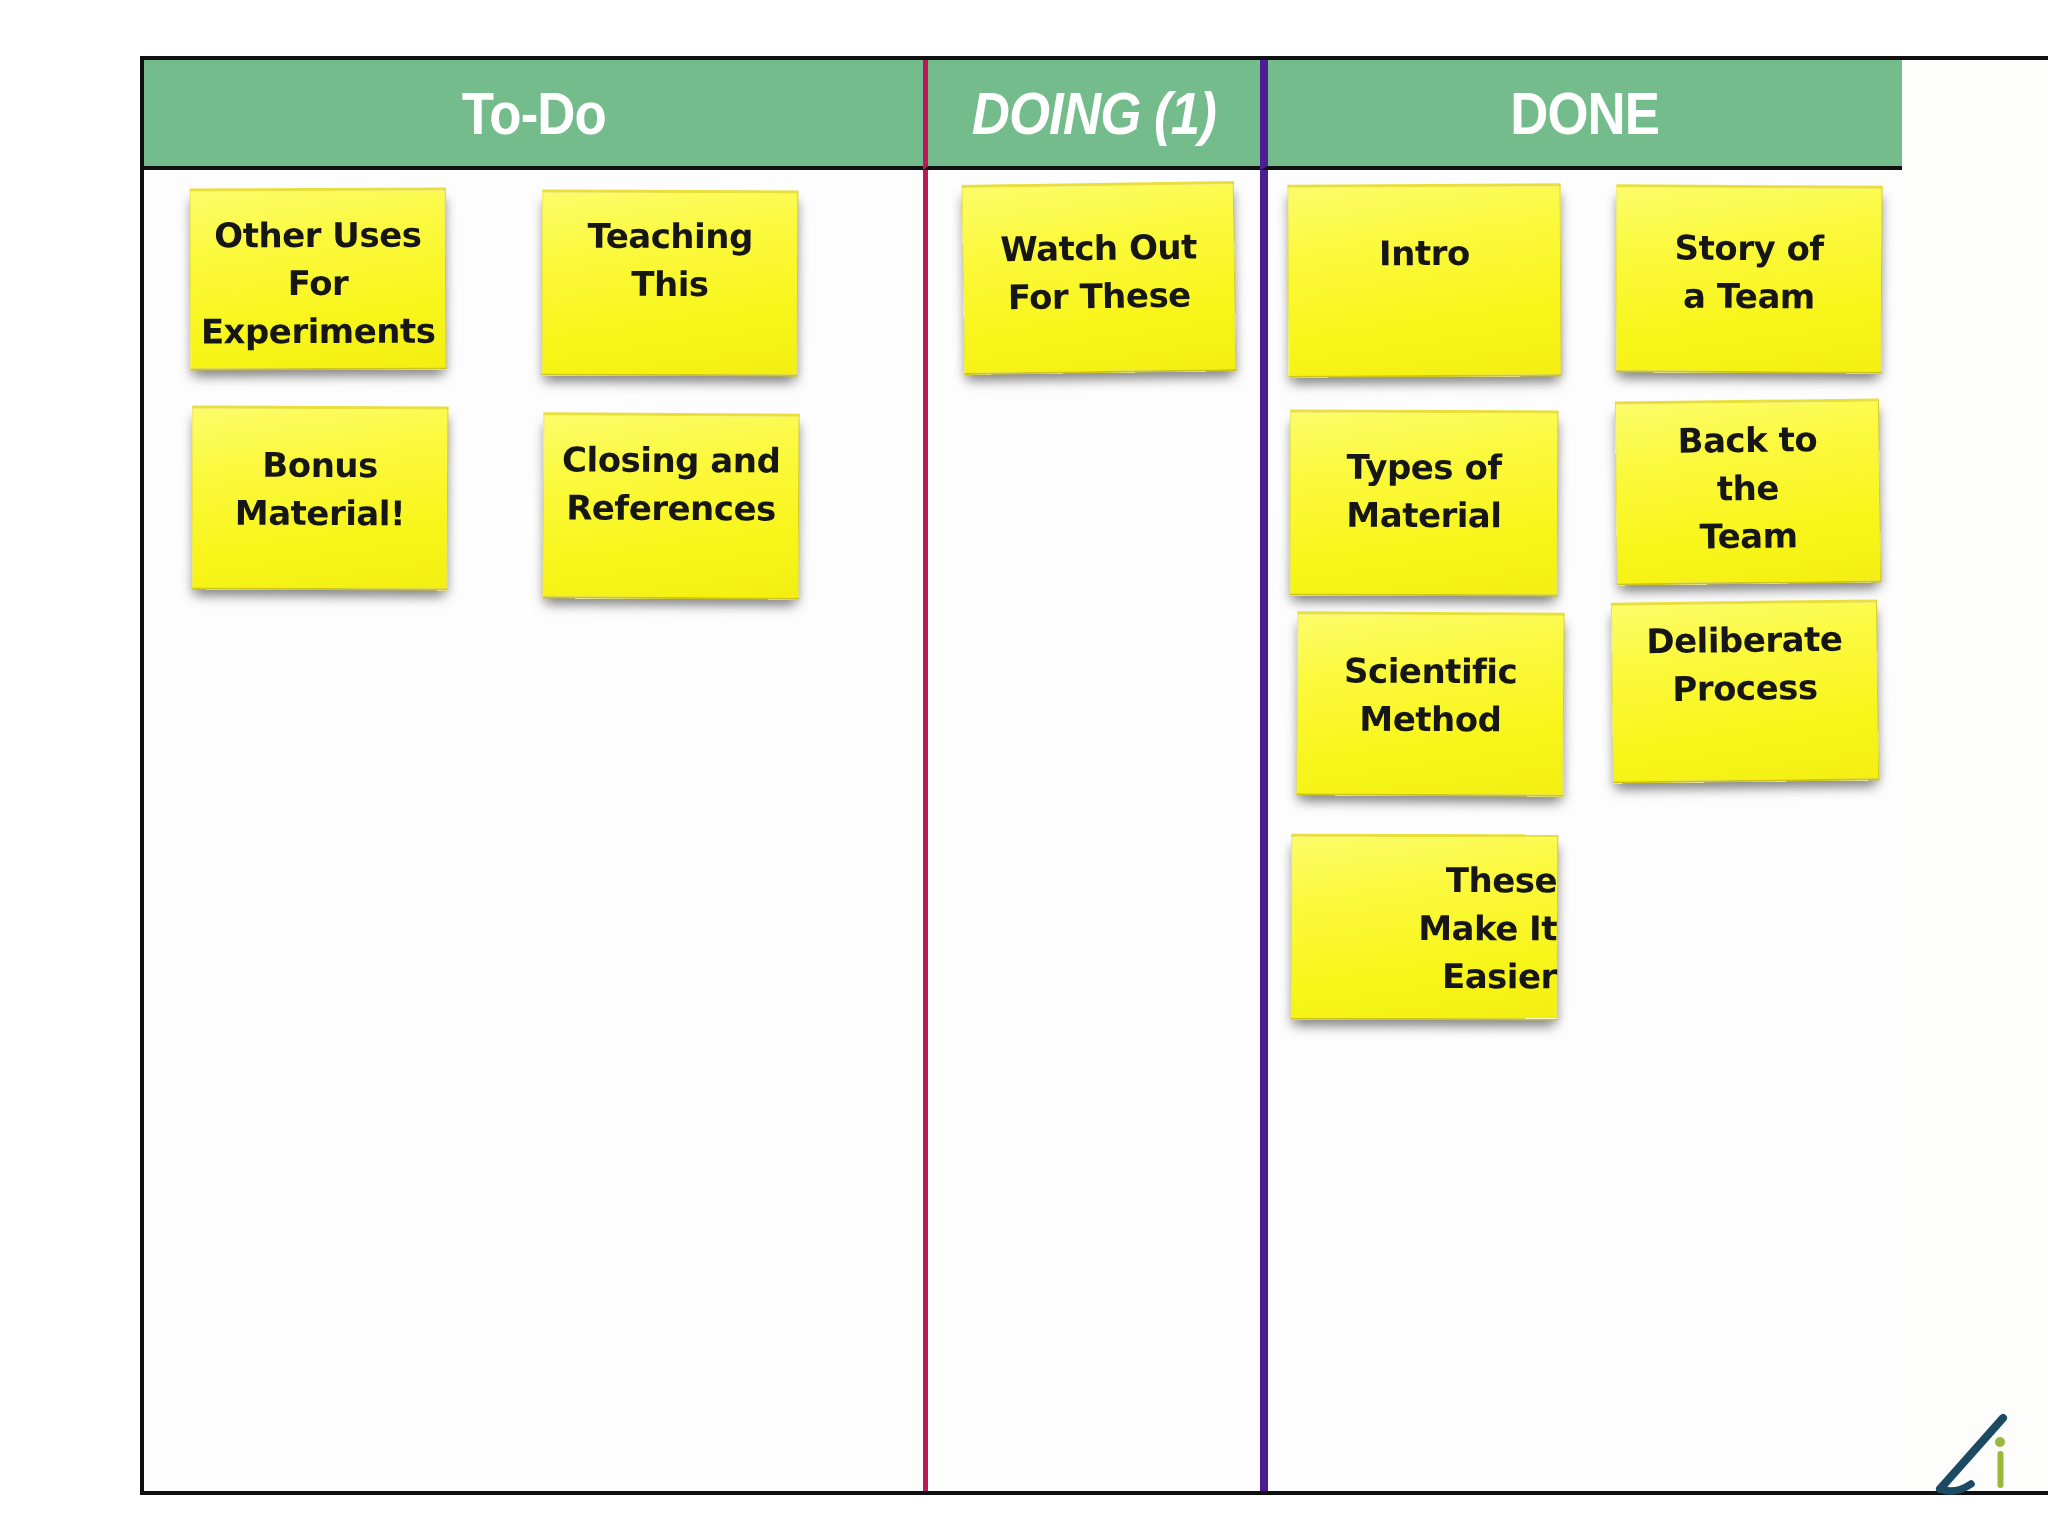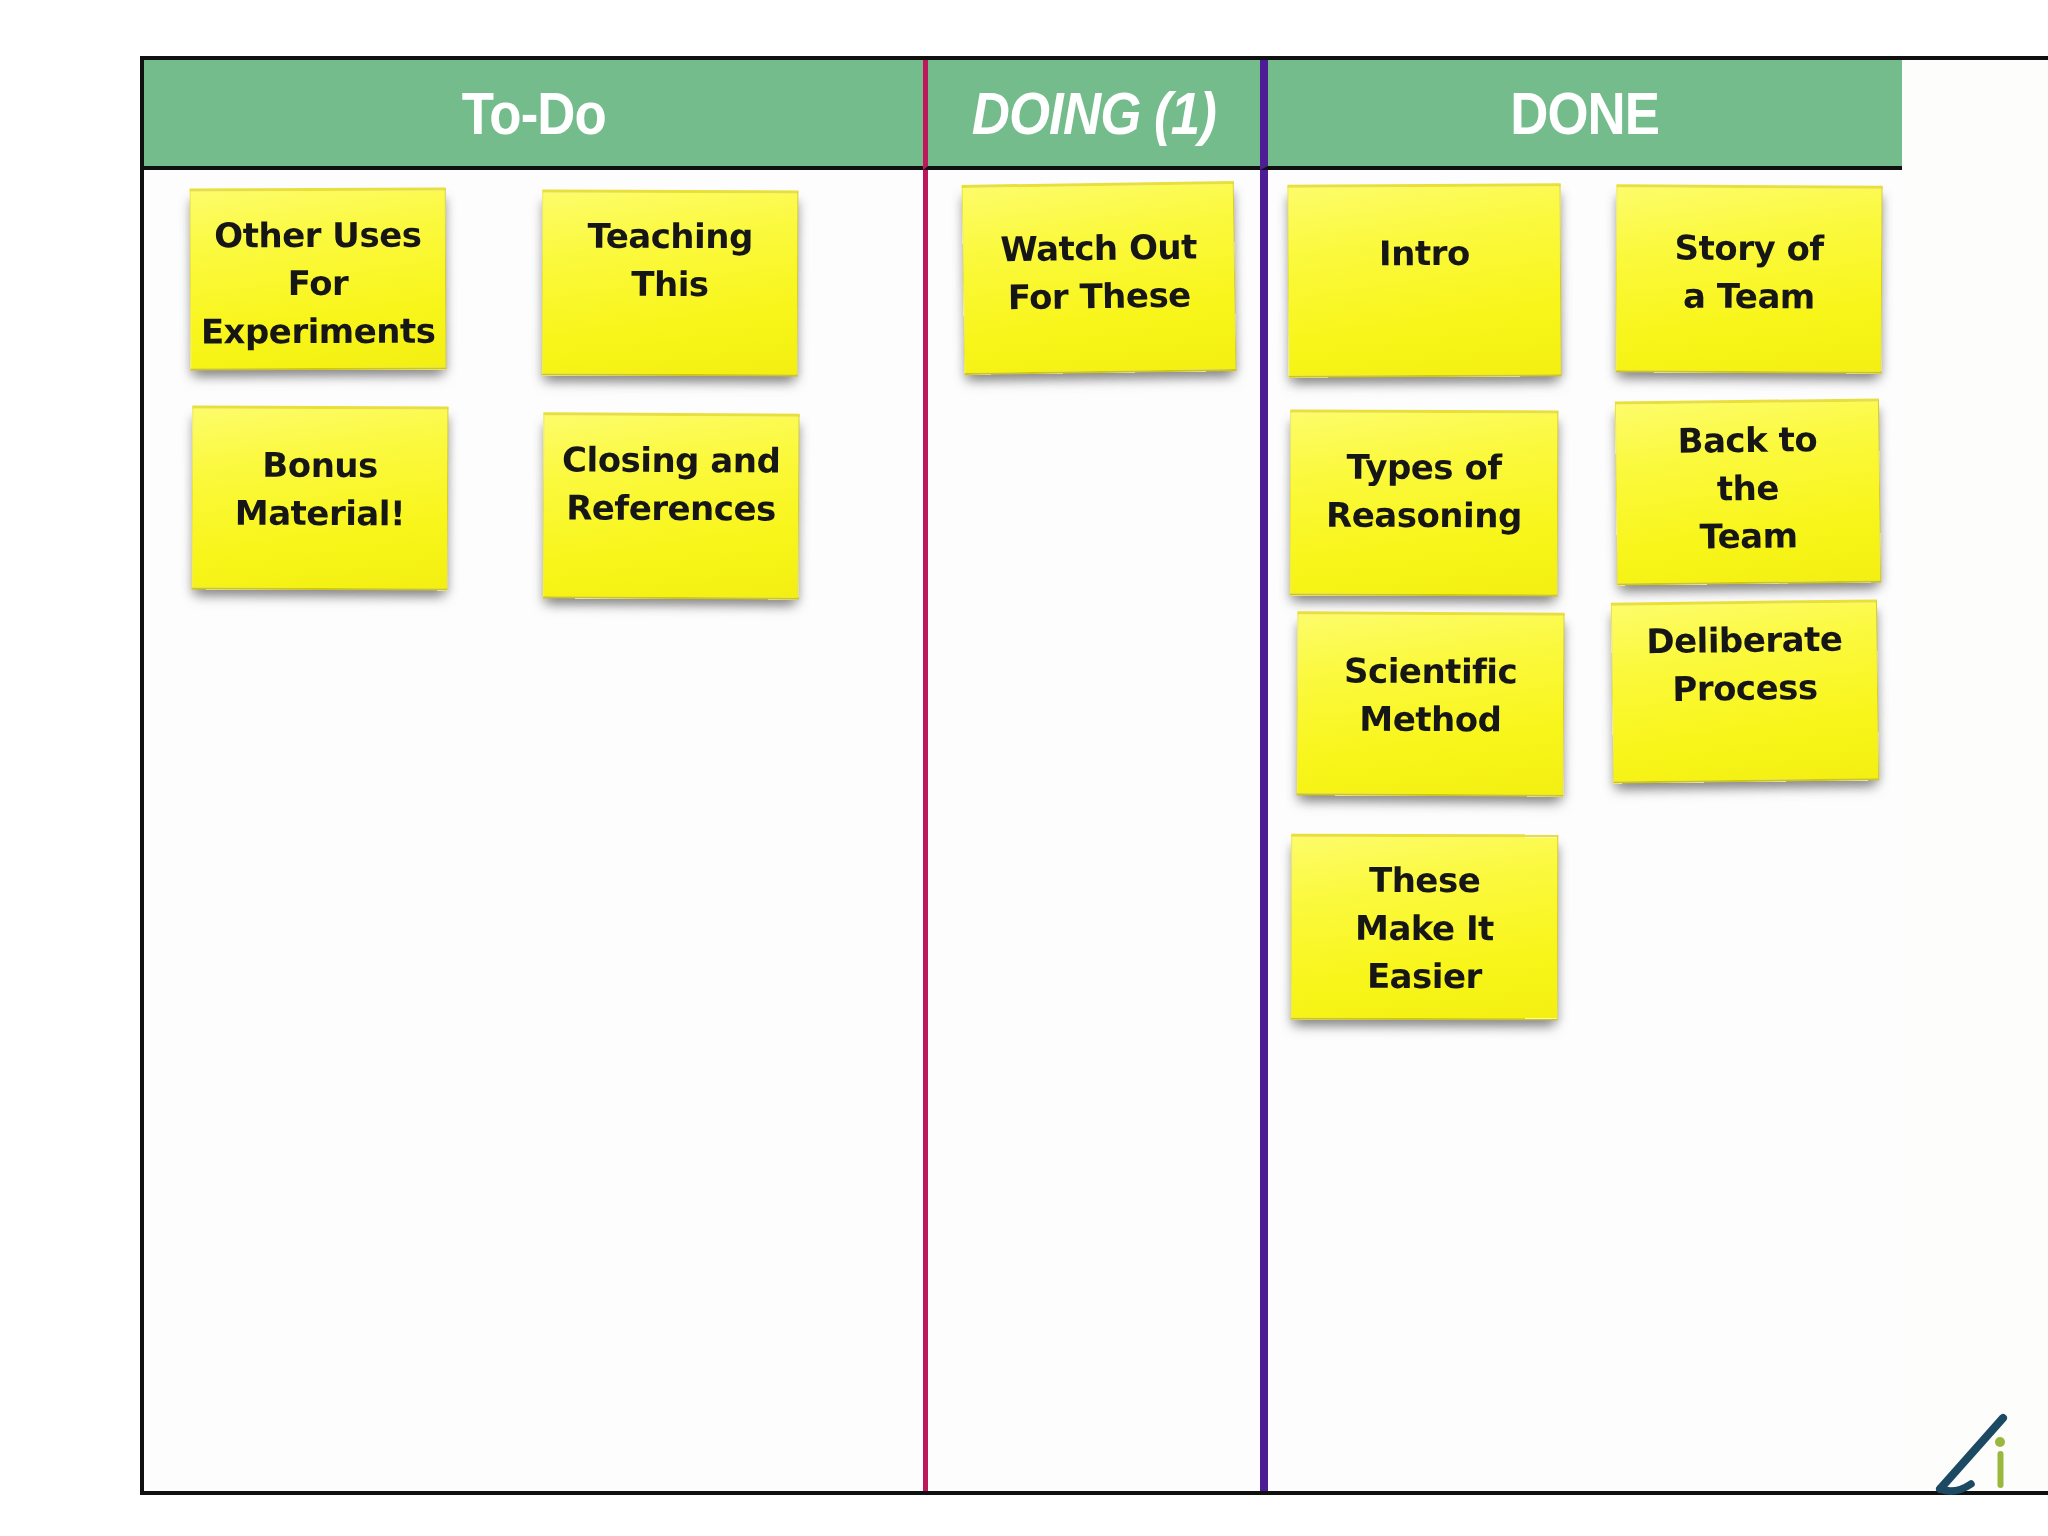--- a/index.html
+++ b/index.html
@@ -43,21 +43,21 @@
   .n-teaching   {left:542px; top:190px; width:256px;height:186px;padding-top:19px;transform:rotate(0.2deg);}
   .n-bonus      {left:192px; top:406px; width:256px;height:184px;padding-top:32px;transform:rotate(0.25deg);}
   .n-closing    {left:543px; top:413px; width:256px;height:186px;padding-top:20px;transform:rotate(0.3deg);}
   .n-watch      {left:963px; top:183px; width:272px;height:190px;padding-top:38px;transform:rotate(-0.8deg);}
   .n-intro      {left:1288px;top:184px; width:273px;height:193px;padding-top:42px;transform:rotate(-0.3deg);}
   .n-story      {left:1616px;top:185px; width:266px;height:188px;padding-top:36px;transform:rotate(0.3deg);}
   .n-types      {left:1290px;top:410px; width:268px;height:186px;padding-top:30px;transform:rotate(0.2deg);}
   .n-back       {left:1616px;top:400px; width:264px;height:184px;padding-top:13px;transform:rotate(-0.7deg);}
   .n-scientific {left:1297px;top:612px; width:267px;height:184px;padding-top:32px;transform:rotate(0.3deg);}
   .n-deliberate {left:1612px;top:601px; width:266px;height:181px;padding-top:12px;transform:rotate(-0.7deg);}
-  .n-these      {left:1291px;top:834px; width:267px;height:186px;padding-top:19px;transform:rotate(0.15deg);}
+  .n-these      {left:1291px;top:834px; width:267px;height:186px;padding-top:19px;transform:rotate(0.15deg);text-align:right;}
   
   .logo{position:absolute;left:1925px;top:1410px;width:100px;height:95px;z-index:6;}
 </style>
 </head>
 <body>
 
 <div class="stage">
 
   <div class="board">
 
@@ -86,21 +86,21 @@
   <div class="note n-closing">Closing and
 References</div>
 
   <div class="note n-watch">Watch Out
 For These</div>
 
   <div class="note n-intro">Intro</div>
   <div class="note n-story">Story of
 a Team</div>
   <div class="note n-types">Types of
-Reasoning</div>
+Material</div>
   <div class="note n-back">Back to
 the
 Team</div>
   <div class="note n-scientific">Scientific
 Method</div>
   <div class="note n-deliberate">Deliberate
 Process</div>
   <div class="note n-these">These
 Make It
 Easier</div>

